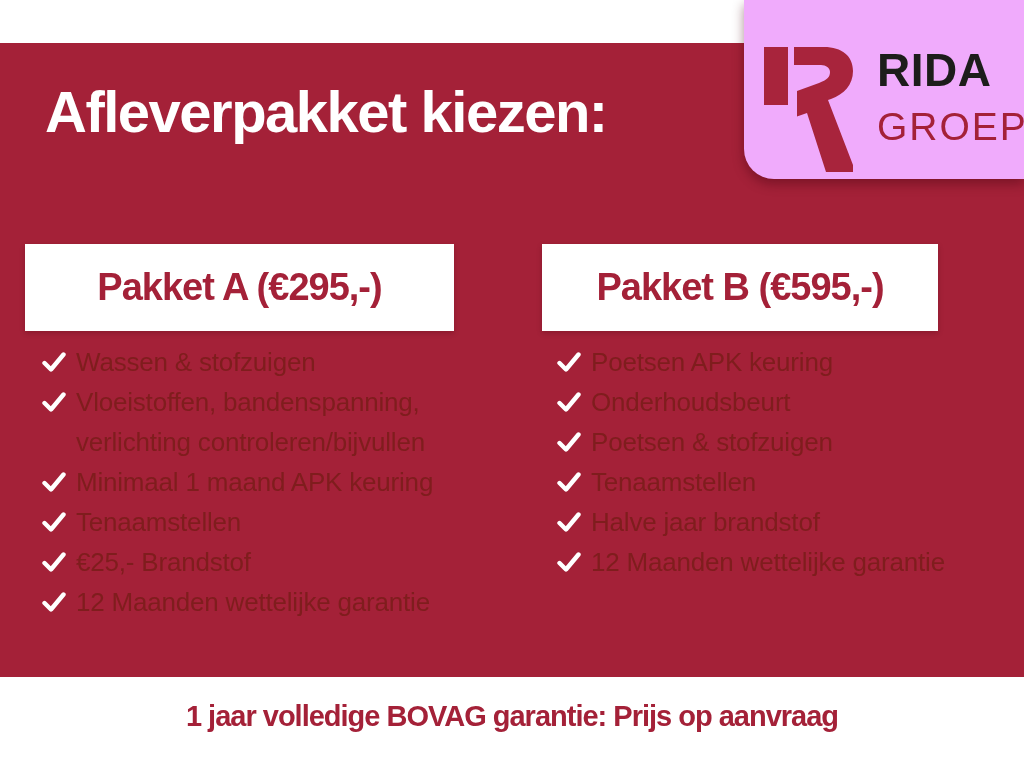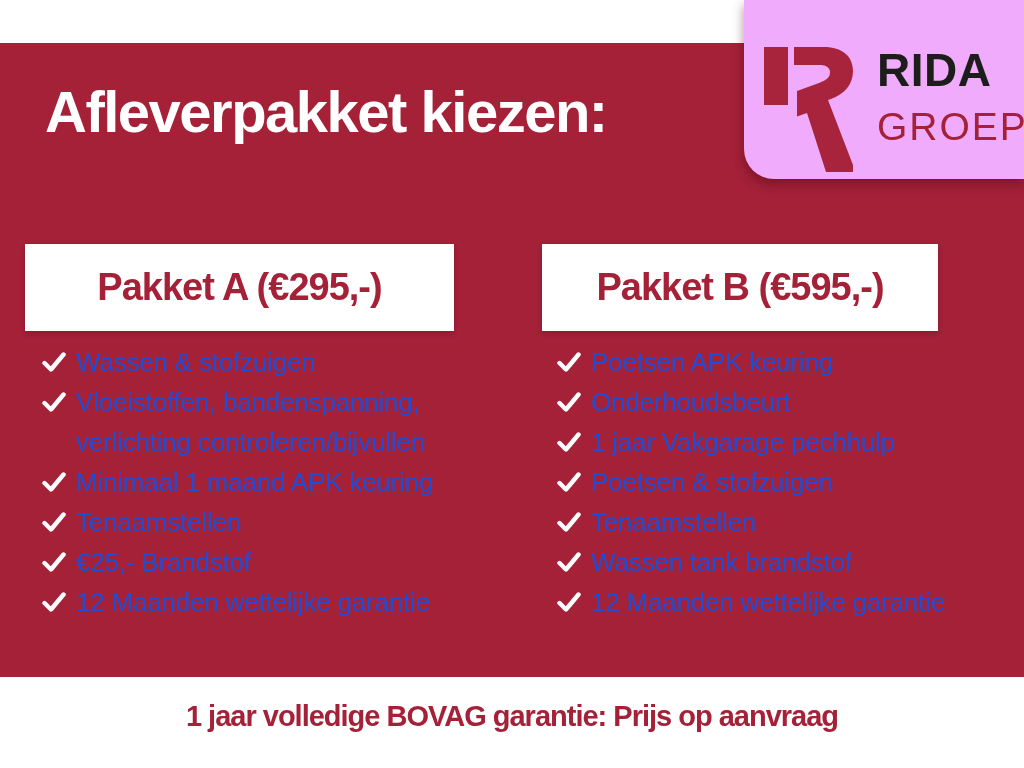--- a/index.html
+++ b/index.html
@@ -101,21 +101,21 @@
   .check-cell {
     width: 24px;
     height: 22px;
     flex: 0 0 24px;
     margin-right: 10px;
     display: flex;
     align-items: center;
   }
   .check-cell svg { width: 24px; height: 20px; }
   .row-text {
-    color: #1d4ed8;
+    color: #7f1d1d;
     font-size: 26px;
     font-weight: 500;
     letter-spacing: -0.2px;
     white-space: nowrap;
   }
   
   .footer-band {
     position: absolute;
     left: 0; bottom: 0;
     width: 1024px; height: 91px;
@@ -237,45 +237,37 @@
           </svg>
         </span>
         <span class="row-text">Onderhoudsbeurt</span>
       </div>
       <div class="pkg-row">
         <span class="check-cell">
           <svg viewBox="0 0 24 20" xmlns="http://www.w3.org/2000/svg">
             <path d="M2.5 11 L9 17.5 L21.5 2.5" fill="none" stroke="#ffffff" stroke-width="4.4" stroke-linecap="round" stroke-linejoin="round"></path>
           </svg>
         </span>
-        <span class="row-text">1 jaar Vakgarage pechhulp</span>
-      </div>
-      <div class="pkg-row">
-        <span class="check-cell">
-          <svg viewBox="0 0 24 20" xmlns="http://www.w3.org/2000/svg">
-            <path d="M2.5 11 L9 17.5 L21.5 2.5" fill="none" stroke="#ffffff" stroke-width="4.4" stroke-linecap="round" stroke-linejoin="round"></path>
-          </svg>
-        </span>
         <span class="row-text">Poetsen &amp; stofzuigen</span>
       </div>
       <div class="pkg-row">
         <span class="check-cell">
           <svg viewBox="0 0 24 20" xmlns="http://www.w3.org/2000/svg">
             <path d="M2.5 11 L9 17.5 L21.5 2.5" fill="none" stroke="#ffffff" stroke-width="4.4" stroke-linecap="round" stroke-linejoin="round"></path>
           </svg>
         </span>
         <span class="row-text">Tenaamstellen</span>
       </div>
       <div class="pkg-row">
         <span class="check-cell">
           <svg viewBox="0 0 24 20" xmlns="http://www.w3.org/2000/svg">
             <path d="M2.5 11 L9 17.5 L21.5 2.5" fill="none" stroke="#ffffff" stroke-width="4.4" stroke-linecap="round" stroke-linejoin="round"></path>
           </svg>
         </span>
-        <span class="row-text">Wassen tank brandstof</span>
+        <span class="row-text">Halve jaar brandstof</span>
       </div>
       <div class="pkg-row">
         <span class="check-cell">
           <svg viewBox="0 0 24 20" xmlns="http://www.w3.org/2000/svg">
             <path d="M2.5 11 L9 17.5 L21.5 2.5" fill="none" stroke="#ffffff" stroke-width="4.4" stroke-linecap="round" stroke-linejoin="round"></path>
           </svg>
         </span>
         <span class="row-text">12 Maanden wettelijke garantie</span>
       </div>
     </div>

